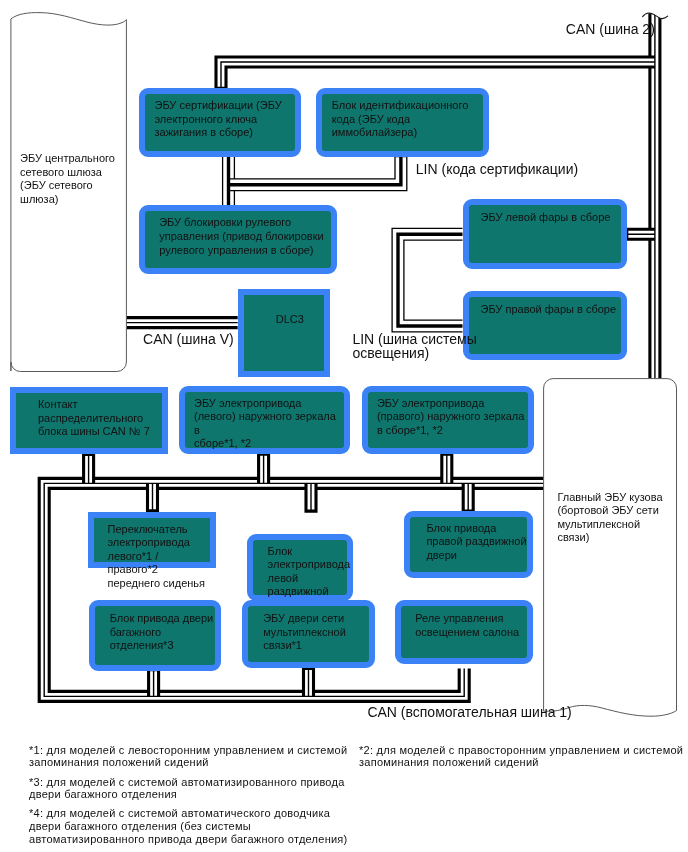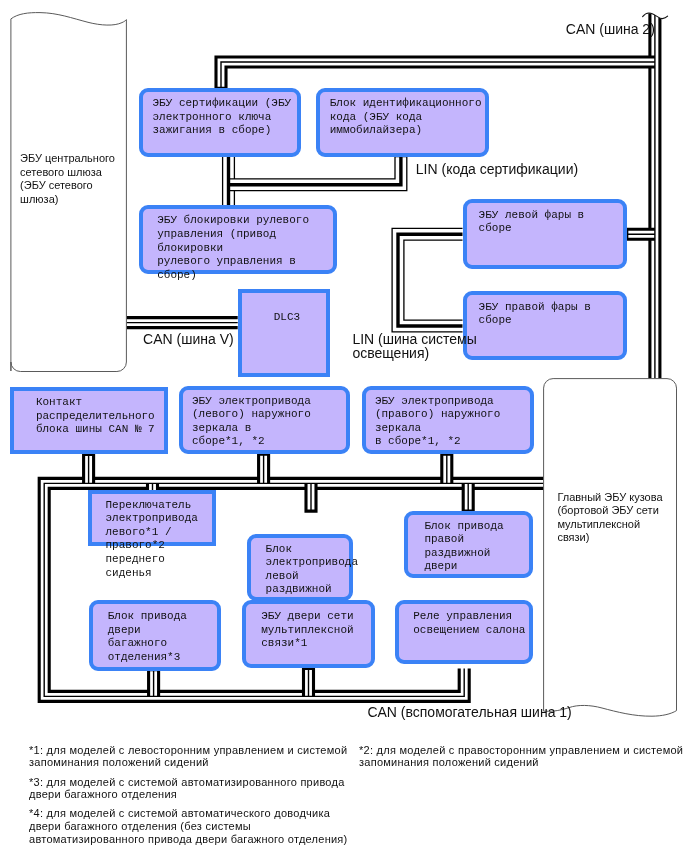--- a/index.html
+++ b/index.html
@@ -1,21 +1,21 @@
 <!DOCTYPE html>
 <html><head>
 <meta charset="utf-8">
 <style>
   html,body{margin:0;padding:0;background:#fff;}
   body{width:688px;height:852px;position:relative;overflow:hidden;
        font-family:"Liberation Sans",sans-serif;color:#111;}
   svg{display:block;}
   #wires{position:absolute;left:0;top:0;}
   #shapes{position:absolute;left:0;top:0;}
-  .node{position:absolute;box-sizing:border-box;border:4px solid #3b82f6;background:#c4b5fd;font-family:Liberation Mono, monospace;}
+  .node{position:absolute;box-sizing:border-box;border:6px solid #3b82f6;background:#0f766e;}
   .node.rr{border-radius:9px;}
   .txt{position:absolute;font-size:11px;line-height:13.6px;white-space:pre-line;}
   .lbl{position:absolute;font-size:14px;line-height:13.6px;white-space:pre-line;}
   .note{position:absolute;font-size:11px;line-height:12.7px;letter-spacing:0.26px;
         white-space:pre-line;}
 </style>
 </head>
 <body>
 
 <svg id="wires" width="688" height="852" viewBox="0 0 688 852">
@@ -108,21 +108,21 @@
 <div class="node rr" style="left:178.7px;top:386px;width:171.5px;height:68.1px">
   <div class="txt" style="left:9.3px;top:4.6px">ЭБУ электропривода
 (левого) наружного зеркала в
 сборе*1, *2</div>
 </div>
 <div class="node rr" style="left:361.6px;top:386px;width:172px;height:68.1px">
   <div class="txt" style="left:9.3px;top:4.6px">ЭБУ электропривода
 (правого) наружного зеркала
 в сборе*1, *2</div>
 </div>
-<div class="node" style="left:88.1px;top:490px;width:128.3px;height:56px">
+<div class="node" style="left:88.1px;top:512px;width:128.3px;height:56px">
   <div class="txt" style="left:13.4px;top:4.6px">Переключатель
 электропривода
 левого*1 / правого*2
 переднего сиденья</div>
 </div>
 <div class="node rr" style="left:247.3px;top:534px;width:106px;height:67.3px">
   <div class="txt" style="left:14.3px;top:4.6px">Блок
 электропривода
 левой раздвижной
 двери</div>

